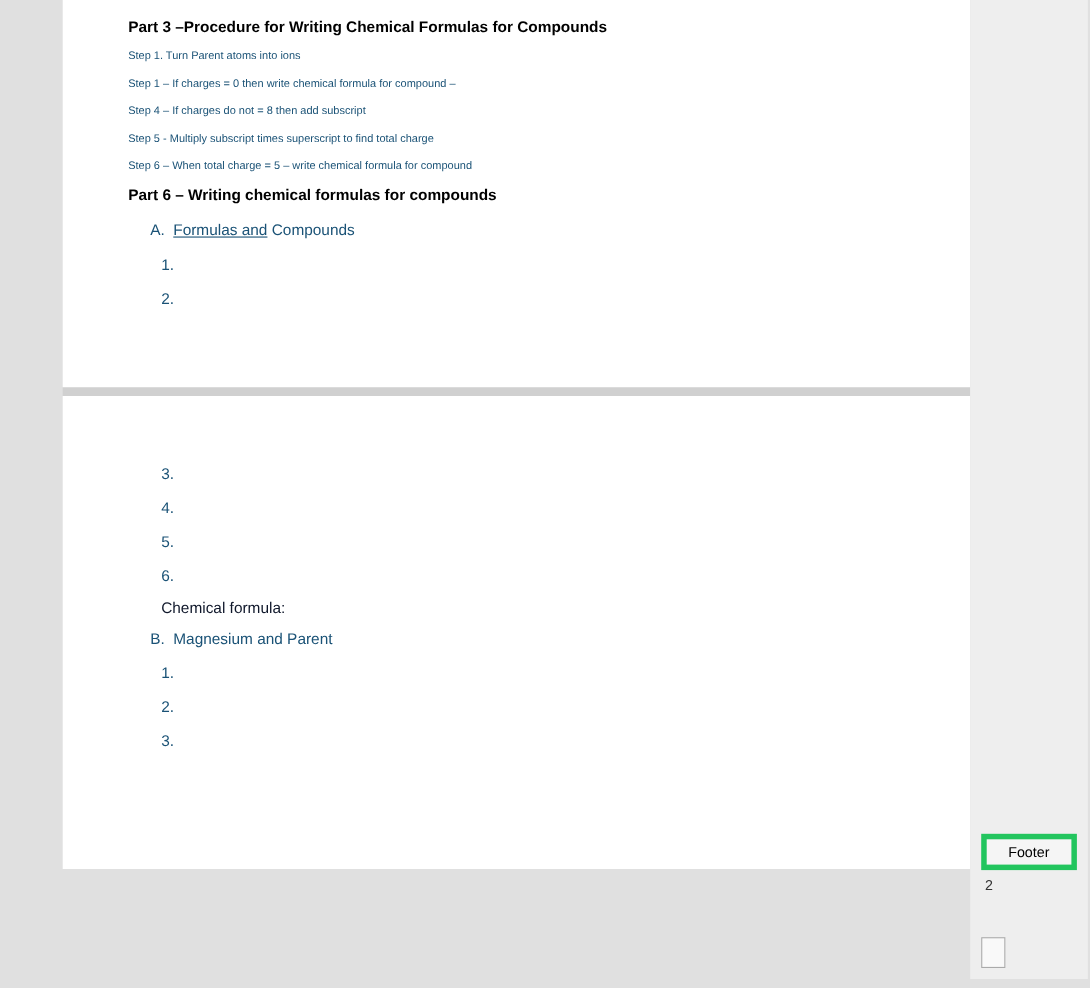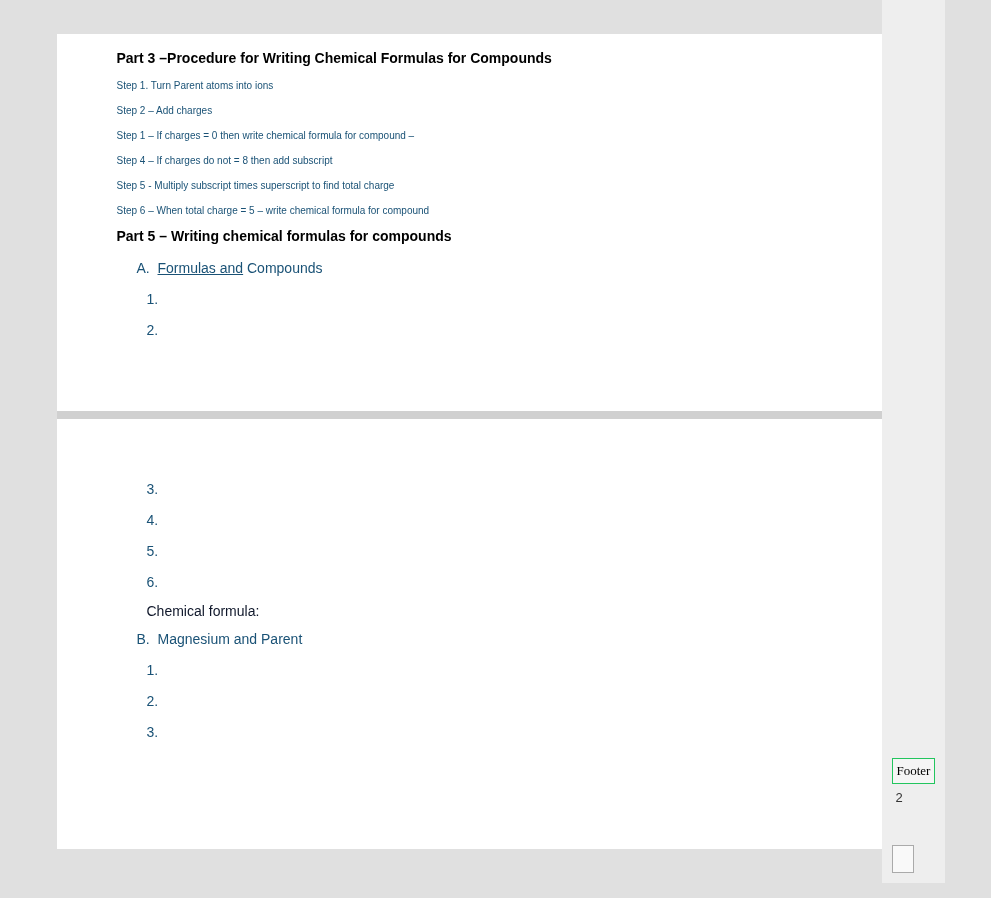--- a/index.html
+++ b/index.html
@@ -11,27 +11,26 @@
     body {
       font-family: Arial, sans-serif;
       font-size: 14px;
       background-color: #e0e0e0;
       display: flex;
       flex-direction: column;
       align-items: center;
     }
 
     .footer-btn {
-      border: 1px solid #22c55e;
+      border: 5px solid #22c55e;
       background: #f5f5f5;
-      padding: 4px 4px;
+      padding: 4px 20px;
       font-size: 13px;
       cursor: pointer;
       margin-top: 370px;
-      font-family: Liberation Serif, serif;
     }
 
     .page-number {
       font-size: 13px;
       color: #333;
       margin-top: 6px;
       padding-left: 4px;
     }
 
     .small-rect {
@@ -104,21 +103,20 @@
       position: relative;
     }
 
     .page-1-block {
       padding-top: 16px;
     }
 
     .full-wrapper {
       display: flex;
       width: 878px;
-      align-items: center;
     }
 
     .content-col {
       width: 825px;
     }
 
     .side-col {
       width: 166px;
       background: #eeeeee;
       position: relative;
@@ -133,27 +131,26 @@
 </head>
 <body>
 
 <div class="full-wrapper">
   <div class="content-col">
 
     <div class="page-block page-1-block">
       <p class="part-heading">Part 3 –Procedure for Writing Chemical Formulas for Compounds</p>
 
       <p class="step-line">Step 1. Turn Parent atoms into ions</p>
-      <p class="step-line">Step 2 – Add charges</p>
       <p class="step-line">Step 1 – If charges = 0 then write chemical formula for compound –</p>
       <p class="step-line">Step 4 – If charges do not = 8 then add subscript</p>
       <p class="step-line">Step 5 - Multiply subscript times superscript to find total charge</p>
       <p class="step-line">Step 6 – When total charge = 5 – write chemical formula for compound</p>
 
-      <p class="sub-heading">Part 5 – Writing chemical formulas for compounds</p>
+      <p class="sub-heading">Part 6 – Writing chemical formulas for compounds</p>
 
       <p class="sub-item">
         <span>A.&nbsp;&nbsp;</span><span class="underline">Formulas and</span><span> Compounds</span>
       </p>
 
       <p class="list-item">1.</p>
       <p class="list-item">2.</p>
 
       <div style="height: 30px;"></div>
     </div>

